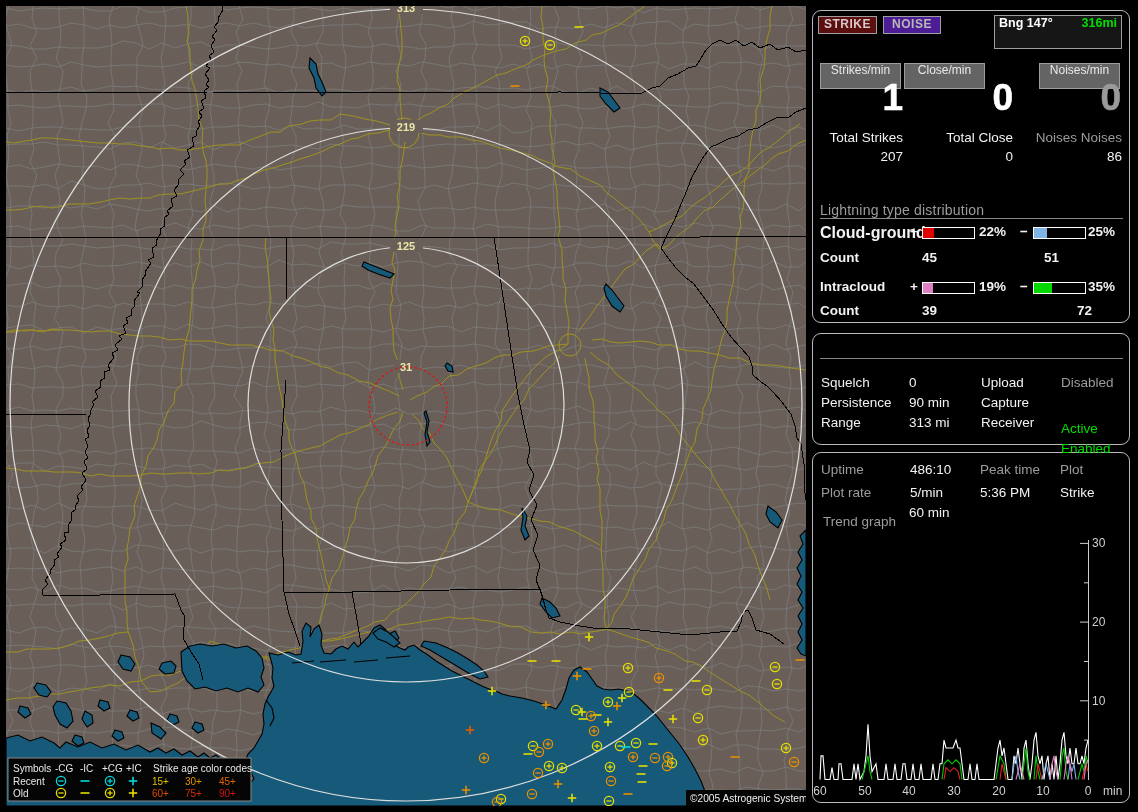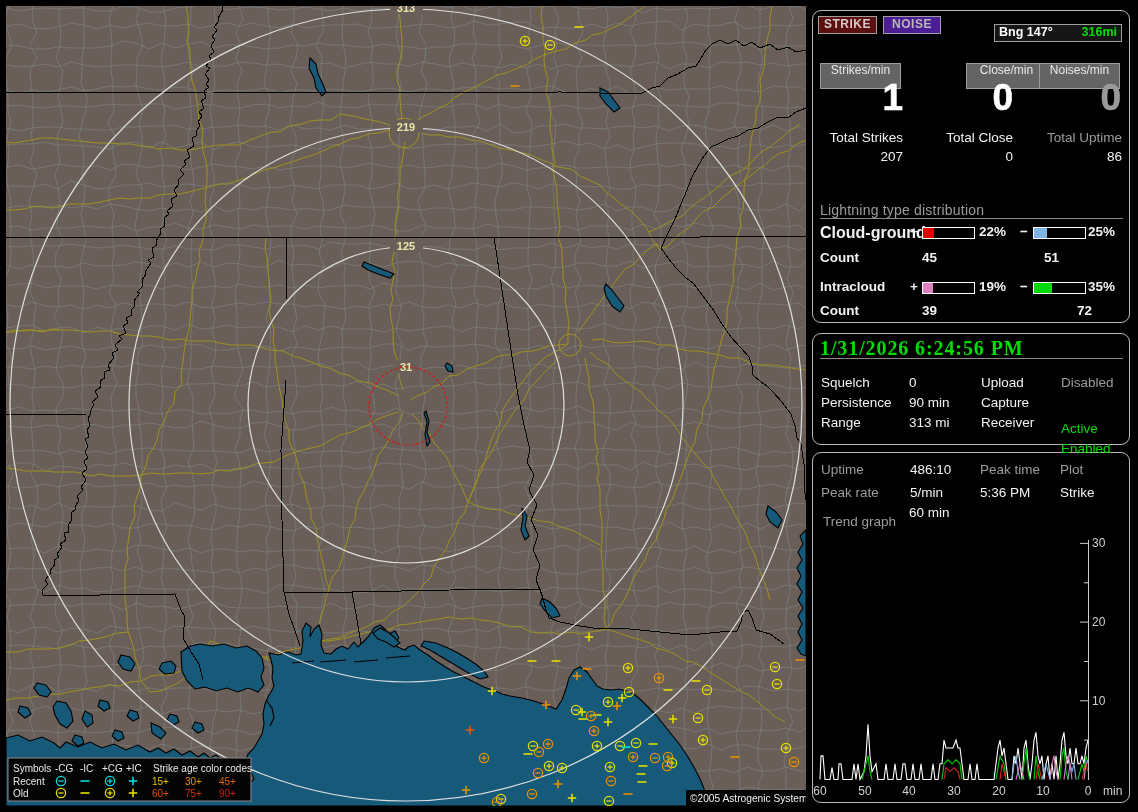--- a/index.html
+++ b/index.html
@@ -339,30 +339,30 @@
       <polyline points="1016.0,779.5 1018.0,771.6 1020.0,763.8 1022.0,771.6 1024.0,779.5" fill="none" stroke="#e080c0" stroke-width="1.1"></polyline>
       <polyline points="1050.0,779.5 1052.0,763.8 1054.0,755.9 1056.0,771.6 1058.0,779.5" fill="none" stroke="#e080c0" stroke-width="1.1"></polyline>
       <polyline points="1064.0,779.5 1066.0,763.8 1068.0,755.9 1070.0,763.8 1072.0,779.5" fill="none" stroke="#e080c0" stroke-width="1.1"></polyline>
       <polyline points="1084.0,779.5 1086.0,763.8 1088.0,759.8" fill="none" stroke="#e080c0" stroke-width="1.1"></polyline>
 </svg>
 <div class="box" style="left:812px;top:10px;width:318px;height:313px"></div>
 <div class="box" style="left:812px;top:333px;width:318px;height:112px"></div>
 <div class="box" style="left:812px;top:452px;width:318px;height:351px"></div>
 <div class="btn" style="left:818px;top:16px;width:59px;height:18px;background:#5c0f0f;color:#d8c8c8">STRIKE</div>
 <div class="btn" style="left:883px;top:16px;width:58px;height:18px;background:#4c1d95;color:#b8b8b8">NOISE</div>
-<div class="bng" style="left:994px;top:24px;width:128px;height:18px"><span style="color:#fff">Bng 147°</span><span style="color:#00dd00;float:right">316mi</span></div>
+<div class="bng" style="left:994px;top:15px;width:128px;height:34px"><span style="color:#fff">Bng 147°</span><span style="color:#00dd00;float:right">316mi</span></div>
 <div class="plab" style="left:820px;top:63px;width:81px">Strikes/min</div>
-<div class="plab" style="left:966px;top:63px;width:81px">Close/min</div>
+<div class="plab" style="left:904px;top:63px;width:81px">Close/min</div>
 <div class="plab" style="left:1039px;top:63px;width:81px">Noises/min</div>
 <div class="big" style="left:790px;top:82px;width:113px;color:#fff">1</div>
 <div class="big" style="left:900px;top:82px;width:113px;color:#fff">0</div>
 <div class="big" style="left:1009px;top:82px;width:112px;color:#9a9a9a">0</div>
 <div class="t wt" style="right:235px;top:130px;text-align:right;">Total Strikes</div>
 <div class="t wt" style="right:125px;top:130px;text-align:right;">Total Close</div>
-<div class="t gy" style="right:16px;top:130px;text-align:right;">Total Uptime</div>
+<div class="t gy" style="right:16px;top:130px;text-align:right;">Noises Noises</div>
 <div class="t wt" style="right:235px;top:149px;text-align:right;">207</div>
 <div class="t wt" style="right:125px;top:149px;text-align:right;">0</div>
 <div class="t wt" style="right:16px;top:149px;text-align:right;">86</div>
 <div class="t gy" style="left:820px;top:202px;font-size:14px;letter-spacing:0.2px">Lightning type distribution</div>
 <div style="position:absolute;left:820px;top:218px;width:303px;border-top:1px solid #888"></div>
 <div class="t wt bd" style="left:820px;top:224px;font-size:16px">Cloud-ground</div>
 <div class="t wt bd" style="left:910px;top:224px;">+</div>
 <div class="bar" style="left:922px;top:227px">
       <div style="width:11px;background:#e00000"></div>
     </div>
@@ -382,37 +382,36 @@
     </div>
 <div class="t wt bd" style="left:979px;top:279px;">19%</div>
 <div class="t wt bd" style="left:1020px;top:279px;">−</div>
 <div class="bar" style="left:1033px;top:282px">
       <div style="width:18px;background:#00d800"></div>
     </div>
 <div class="t wt bd" style="left:1088px;top:279px;">35%</div>
 <div class="t wt bd" style="left:820px;top:303px;">Count</div>
 <div class="t wt bd" style="left:922px;top:303px;">39</div>
 <div class="t wt bd" style="left:1033px;top:303px;margin-left:44px;">72</div>
-<div class="date" style="left:820px;top:337px">1/31/2026 6:24:56 PM</div>
 <div style="position:absolute;left:820px;top:358px;width:303px;border-top:1px solid #888"></div>
 <div class="t wt" style="left:821px;top:375px;">Squelch</div>
 <div class="t wt" style="left:909px;top:375px;">0</div>
 <div class="t wt" style="left:981px;top:375px;">Upload</div>
 <div class="t gy" style="left:1061px;top:375px;">Disabled</div>
 <div class="t wt" style="left:821px;top:395px;">Persistence</div>
 <div class="t wt" style="left:909px;top:395px;">90 min</div>
 <div class="t wt" style="left:981px;top:395px;">Capture</div>
 <div class="t gn" style="left:1061px;top:395px;">Active</div>
 <div class="t wt" style="left:821px;top:415px;">Range</div>
 <div class="t wt" style="left:909px;top:415px;">313 mi</div>
 <div class="t wt" style="left:981px;top:415px;">Receiver</div>
 <div class="t gn" style="left:1061px;top:415px;">Enabled</div>
 <div class="t gy" style="left:821px;top:462px;">Uptime</div>
 <div class="t wt" style="left:910px;top:462px;">486:10</div>
 <div class="t gy" style="left:980px;top:462px;">Peak time</div>
 <div class="t gy" style="left:1060px;top:462px;">Plot</div>
-<div class="t gy" style="left:821px;top:485px;">Peak rate</div>
+<div class="t gy" style="left:821px;top:485px;">Plot rate</div>
 <div class="t wt" style="left:910px;top:485px;">5/min</div>
 <div class="t wt" style="left:980px;top:485px;">5:36 PM</div>
 <div class="t wt" style="left:1060px;top:485px;">Strike</div>
 <div class="t gy" style="left:823px;top:514px;">Trend graph</div>
 <div class="t wt" style="left:909px;top:505px;text-align:center;">60 min</div>
 </div>
 
 </body></html>

